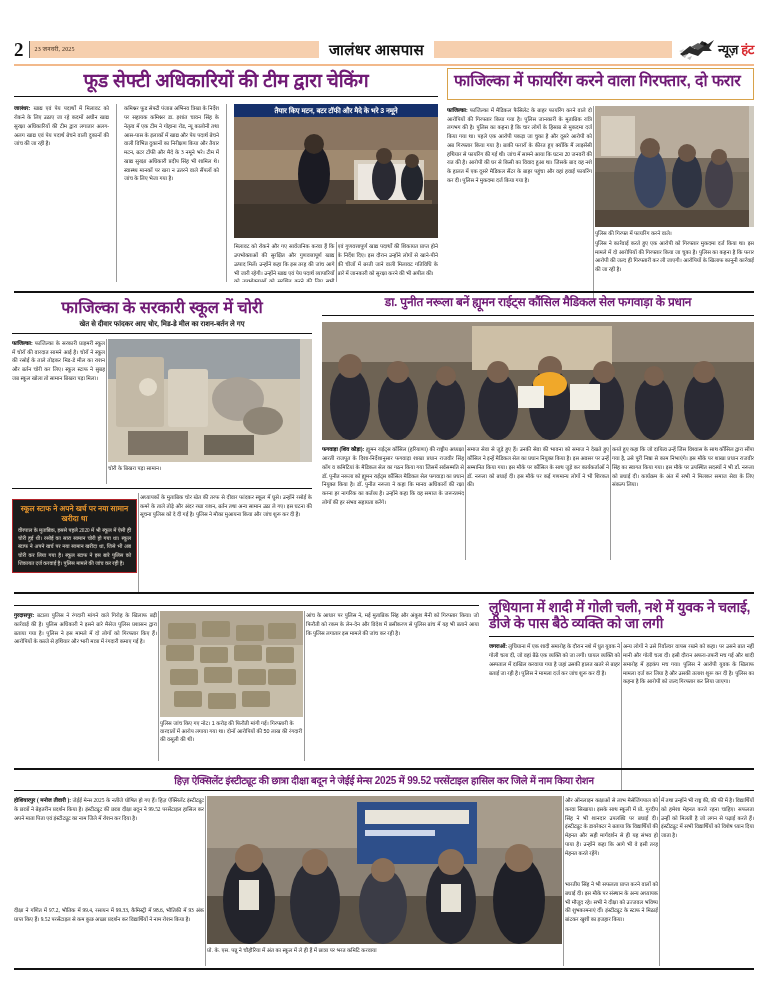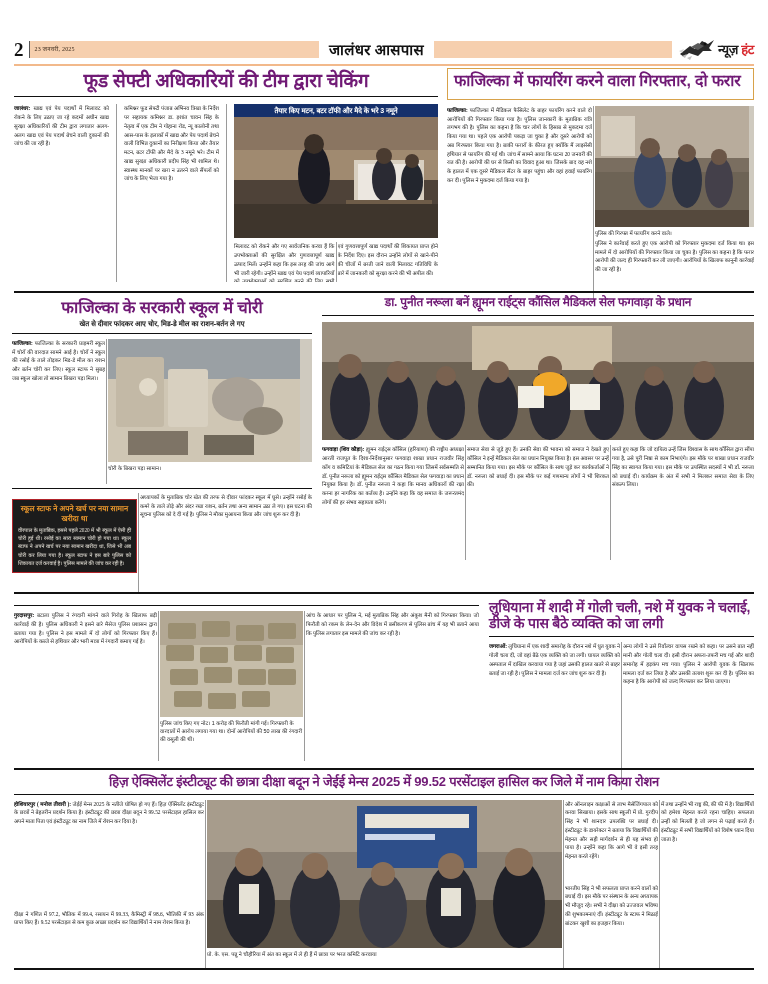--- a/index.html
+++ b/index.html
@@ -97,21 +97,21 @@
 
   
   .band2{position:absolute;left:14px;right:14px;top:592px;height:2px;background:#111;}
   .sec5{position:absolute;left:14px;top:600px;width:465px;}
   .sec5 .hl{font-size:15px;text-align:center;}
   .sec6{position:absolute;left:489px;top:600px;width:265px;}
   .sec6 .hl{font-size:14px;text-align:left;}
 
   .band3{position:absolute;left:14px;right:14px;top:768px;height:2px;background:#111;}
   .sec7{position:absolute;left:14px;top:775px;width:740px;}
-  .sec7 .hl{font-size:13px;text-align:center;}
+  .sec7 .hl{font-size:10px;text-align:center;}
 
   .footer-rule{position:absolute;left:14px;right:14px;bottom:14px;height:2px;background:#111;}
   .colwrap{display:flex;gap:1px;}
   .col{flex:1;}
 </style>
 </head>
 <body>
 
 <div class="page">
 

